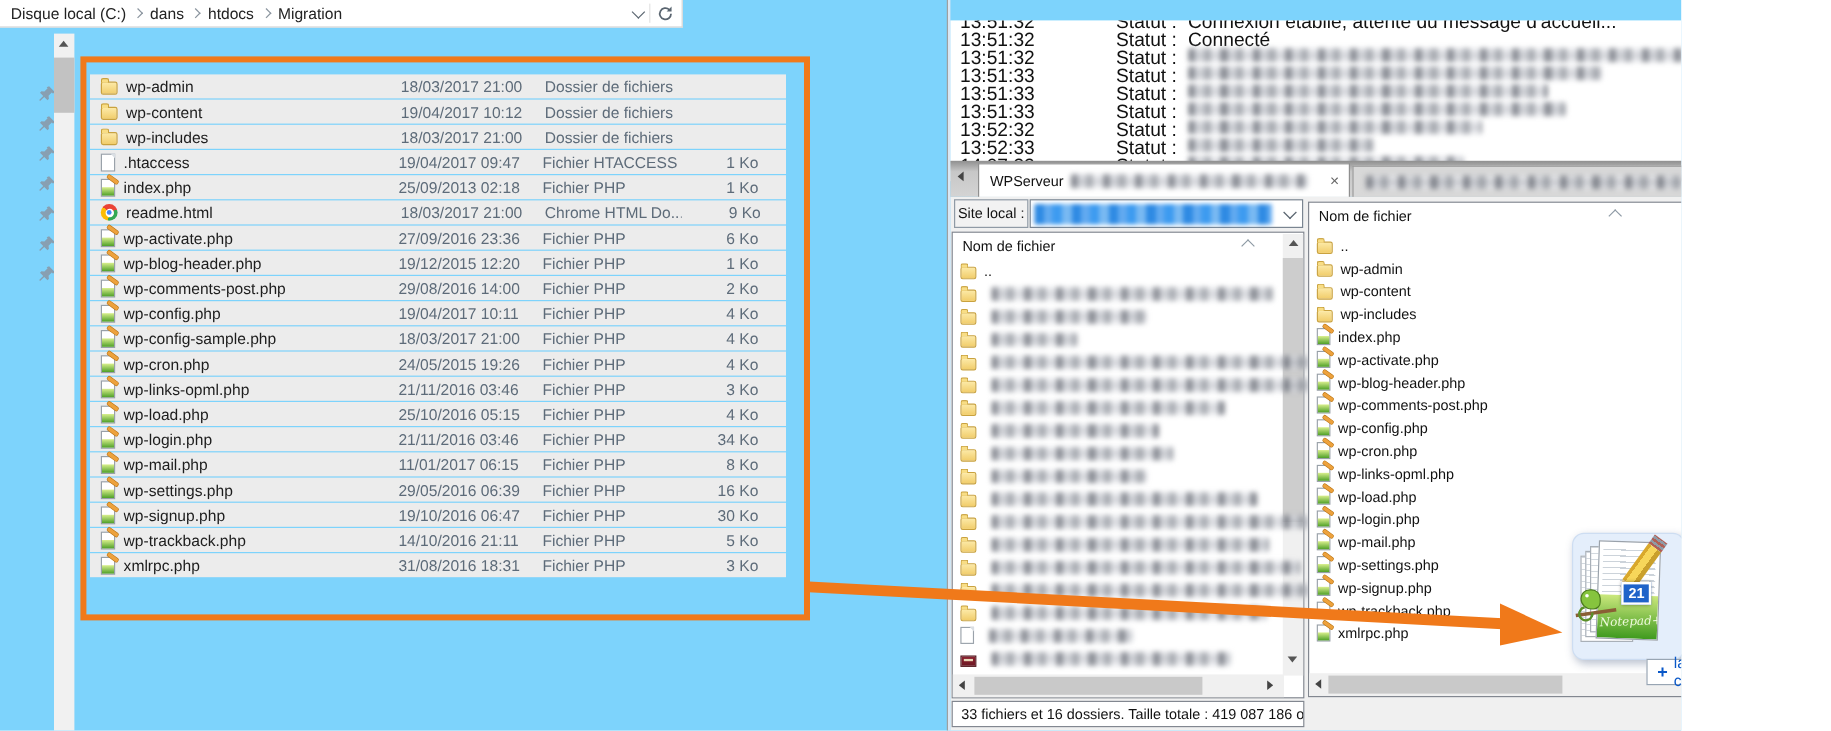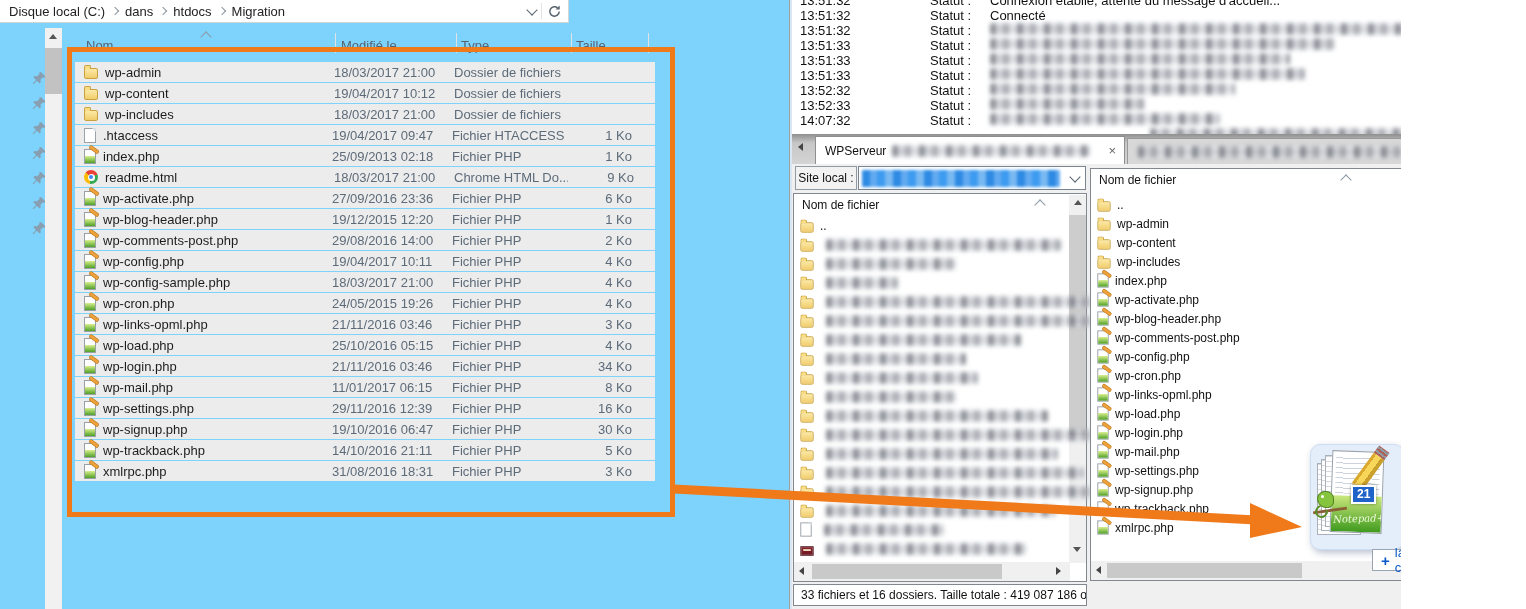--- a/index.html
+++ b/index.html
@@ -73,21 +73,21 @@
   .xname{margin-left:7px;width:229px;color:#1d1d1d;white-space:nowrap;overflow:hidden}
   .xmod{width:120px;color:#5d6b79}
   .xtype{width:114px;color:#5d6b79;white-space:nowrap;overflow:hidden}
   .xsize{width:66px;color:#5d6b79;text-align:right}
   #hl-box{left:67px;top:47px;width:608px;height:470px;border:5px solid #f0791a;box-sizing:border-box;z-index:40}
 
   
   #ftp-edge1{left:789px;top:0;width:1px;height:609px;background:#9f9f9f}
   #ftp-edge2{left:790px;top:0;width:2px;height:609px;background:#d9e7f4}
   #ftp-bg{left:792px;top:164px;width:734px;height:445px;background:#f0f0f0}
-  #log{left:792px;top:0;width:734px;height:134px;background:#fff;overflow:hidden;font-size:13px;color:#111}
+  #log{left:792px;top:17px;width:734px;height:134px;background:#fff;overflow:hidden;font-size:16px;color:#111}
   .logline{position:relative;height:15px}
   .logline .t{position:absolute;left:8px}
   .logline .s{position:absolute;left:138px}
   .logline .m{position:absolute;left:198px;white-space:nowrap}
   #tabbar{left:792px;top:134px;width:734px;height:30px;
           background:linear-gradient(#8f8f8f,#c7c7c7 30%,#d4d4d4);}
   #tab-back{position:absolute;left:6px;top:9px}
   .tab{position:absolute;display:flex;align-items:center;font-size:12px;color:#111;box-sizing:border-box}
   #tab1{left:23px;top:2px;width:310px;height:28px;background:#fff;border:1px solid #8f8f8f;border-bottom:0}
   #tab2{left:335px;top:4px;width:386px;height:26px;background:#d8d8d8;border:1px solid #9a9a9a;border-bottom:0}
@@ -215,31 +215,20 @@
     </svg>
   <svg class="abs pin" style="top:221px" viewBox="0 0 16 16">
       <path d="M9.5 1l5.5 5.5-2.2.9-.9-.9-2.9 2.9.4 2.6-1.3 1.3-2.9-2.9L1.5 14l-.8-.8 3.6-3.7L1.4 6.6l1.3-1.3 2.6.4 2.9-2.9-.9-.9z" fill="#8a97a5"></path>
     </svg>
 
   <div id="nav-sb" class="abs">
     <div class="up tri-up"></div>
     <div class="thumb"></div>
   </div>
 
-  <div id="x-header" class="abs">
-    <span class="chev-up abs" style="left:202px;top:3px"></span>
-    <span class="abs" style="left:86px;top:8px">Nom</span>
-    <span class="abs" style="left:341px;top:8px">Modifié le</span>
-    <span class="abs" style="left:461px;top:8px">Type</span>
-    <span class="abs" style="left:576px;top:8px">Taille</span>
-    <span class="sep" style="left:335px"></span>
-    <span class="sep" style="left:456px"></span>
-    <span class="sep" style="left:571px"></span>
-    <span class="sep" style="left:648px"></span>
-  </div>
 
   <div id="x-files" class="abs">
 
   <div class="xrow">
         <span class="ic ic-folder"></span>
         <span class="xname">wp-admin</span>
         <span class="xmod">18/03/2017 21:00</span>
         <span class="xtype">Dossier de fichiers</span>
         <span class="xsize"></span>
       </div>
@@ -344,21 +333,21 @@
       <div class="xrow">
         <span class="ic ic-php"></span>
         <span class="xname">wp-mail.php</span>
         <span class="xmod">11/01/2017 06:15</span>
         <span class="xtype">Fichier PHP</span>
         <span class="xsize">8 Ko</span>
       </div>
       <div class="xrow">
         <span class="ic ic-php"></span>
         <span class="xname">wp-settings.php</span>
-        <span class="xmod">29/11/2016 12:39</span>
+        <span class="xmod">29/05/2016 06:39</span>
         <span class="xtype">Fichier PHP</span>
         <span class="xsize">16 Ko</span>
       </div>
       <div class="xrow">
         <span class="ic ic-php"></span>
         <span class="xname">wp-signup.php</span>
         <span class="xmod">19/10/2016 06:47</span>
         <span class="xtype">Fichier PHP</span>
         <span class="xsize">30 Ko</span>
       </div>

